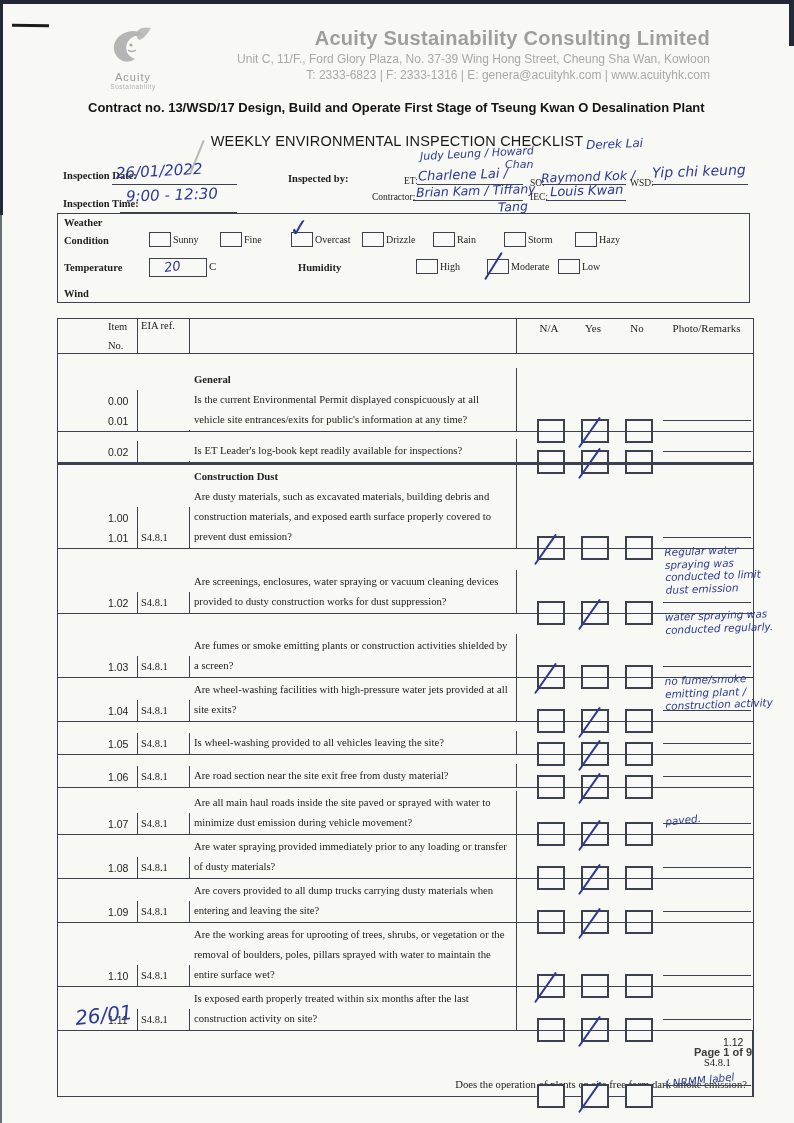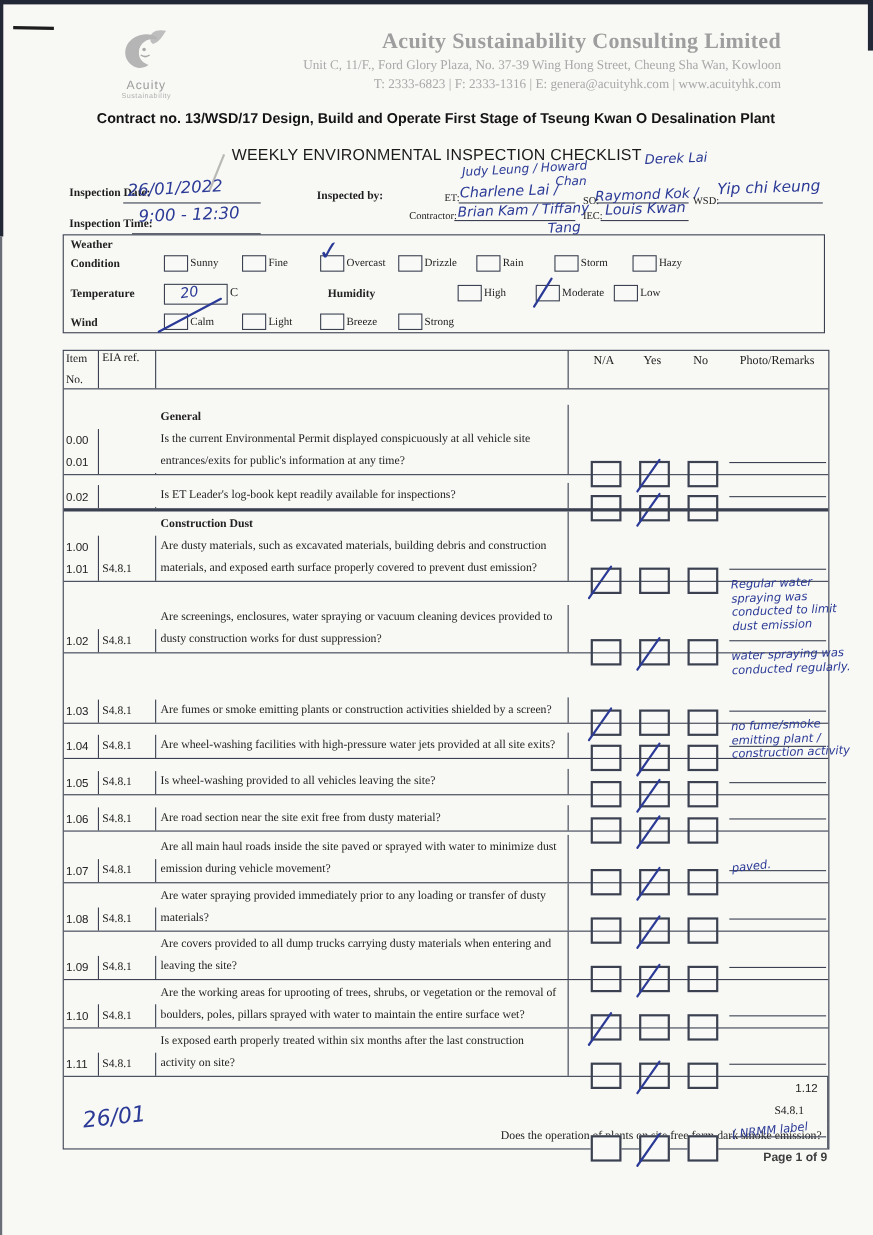--- a/index.html
+++ b/index.html
@@ -10,21 +10,21 @@
   .edge-top{left:0;top:0;width:794px;height:4px;background:#232836;}
   .edge-left-a{left:0;top:0;width:3px;height:215px;background:#232836;}
   .edge-left-b{left:0;top:215px;width:2px;height:908px;background:#6a6e76;}
   .edge-right{left:789px;top:0;width:5px;height:46px;background:#232836;}
   .pen-mark-topleft{left:12px;top:24px;width:37px;height:3px;background:#1d1d1d;transform:rotate(1deg);}
   .crease{left:196px;top:139px;width:2px;height:36px;background:#a9aaa6;transform:rotate(22deg);opacity:.8;}
   
   .logo{left:98px;top:26px;width:70px;height:62px;text-align:center;}
   .logo-name{font-family:"Liberation Sans",sans-serif;font-size:11px;color:#9a9a9a;letter-spacing:1px;margin-top:1px;}
   .logo-sub{font-family:"Liberation Sans",sans-serif;font-size:6.5px;color:#b0b0b0;letter-spacing:.5px;}
-  .co-block{right:84px;top:27px;text-align:right;font-family:Liberation Serif, serif;margin-left:19px;}
+  .co-block{right:84px;top:27px;text-align:right;font-family:Liberation Sans, sans-serif;margin-left:19px;}
   .co-name{font-size:20px;font-weight:700;color:#9e9e9e;letter-spacing:.3px;}
   .co-line{font-size:12px;color:#a9a9a9;margin-top:2px;}
   .contract{left:88px;top:100px;width:640px;font-family:"Liberation Sans",sans-serif;
             font-size:13px;font-weight:700;color:#141414;}
   .doc-title{left:0;top:133px;width:794px;text-align:center;font-family:"Liberation Sans",sans-serif;
              font-size:14.5px;font-weight:400;color:#1a1a1a;letter-spacing:.2px;}
   
   .flabel{font-size:10.5px;font-weight:700;color:#1d1d1d;}
   .slabel{font-size:9.5px;color:#1d1d1d;}
   .uline{border-bottom:1.4px solid #3b4150;height:0;}
@@ -41,21 +41,21 @@
                transform-origin:left bottom;transform:rotate(-58deg);border-radius:2px;}
   .wmark-slash-long{position:absolute;left:-6px;bottom:-4px;width:66px;height:2.2px;background:#2b3a96;
                transform-origin:left bottom;transform:rotate(-28deg);border-radius:2px;}
   .wmark-check{position:absolute;left:-3px;top:-17px;font-size:24px;line-height:24px;color:#2b3a96;
                font-weight:700;transform:rotate(-6deg);font-family:"DejaVu Sans",sans-serif;}
   .tempbox{position:relative;width:56px;height:17px;border:1.6px solid #3b4150;}
   .tempval{position:absolute;left:14px;top:0px;font-size:13px;transform:rotate(-8deg);}
   
   .tbl{left:57px;top:318px;width:695px;border:1.9px solid #3b4150;background:transparent;}
   .thead{display:flex;height:34px;border-bottom:1.8px solid #3b4150;font-size:11px;}
-  .c-item{width:28px;border-right:1.4px solid #3b4150;padding:1px 1px 0 2px;flex:none;}
+  .c-item{width:28px;border-right:1.4px solid #3b4150;padding:1px 1px 0 2px;flex:none;margin-left:48px;}
   .c-eia{width:47px;border-right:1.4px solid #3b4150;padding:1px 1px 0 3px;font-size:10.5px;flex:none;}
   .c-q{flex:1;border-right:1.6px solid #3b4150;padding:1px 5px 2px 4px;}
   .c-checks{width:236px;position:relative;flex:none;}
   .h-item{font-size:10.5px;line-height:13px;}
   .h-colname{position:absolute;top:3px;text-align:center;}
   .trow{display:flex;border-top:1.4px solid #3b4150;position:relative;align-items:flex-end;}
   #trows .trow:nth-child(1){border-top:none;min-height:77px;}
   #trows .trow:nth-child(2){min-height:30px;}
   #trows .trow:nth-child(3){border-top-width:3.2px;min-height:62px;}
   #trows .trow:nth-child(4){min-height:64px;}
@@ -212,43 +212,20 @@
     <span class="wlbl">Moderate</span>
   </label>
 
   <label class="wopt">
     <span class="wbox"></span>
     <span class="wlbl">Low</span>
   </label>
 </div>
 
     <div class="abs w-rowlabel" style="left:6px;top:74px;">Wind</div>
-    <div class="abs w-opts" style="left:91px;top:71px;" id="wind-opts">
-  <label class="wopt">
-    <span class="wbox">
-            <span class="wmark-slash-long"></span>
-          </span>
-    <span class="wlbl">Calm</span>
-  </label>
-
-  <label class="wopt">
-    <span class="wbox"></span>
-    <span class="wlbl">Light</span>
-  </label>
-
-  <label class="wopt">
-    <span class="wbox"></span>
-    <span class="wlbl">Breeze</span>
-  </label>
-
-  <label class="wopt">
-    <span class="wbox"></span>
-    <span class="wlbl">Strong</span>
-  </label>
-</div>
   </div>
 
   <div class="abs tbl">
     <div class="thead">
       <div class="c-item">
         <div class="h-item">Item</div>
         <div class="h-item" style="margin-top:6px;">No.</div>
       </div>
       <div class="c-eia">EIA ref.</div>
       <div class="c-q"></div>

